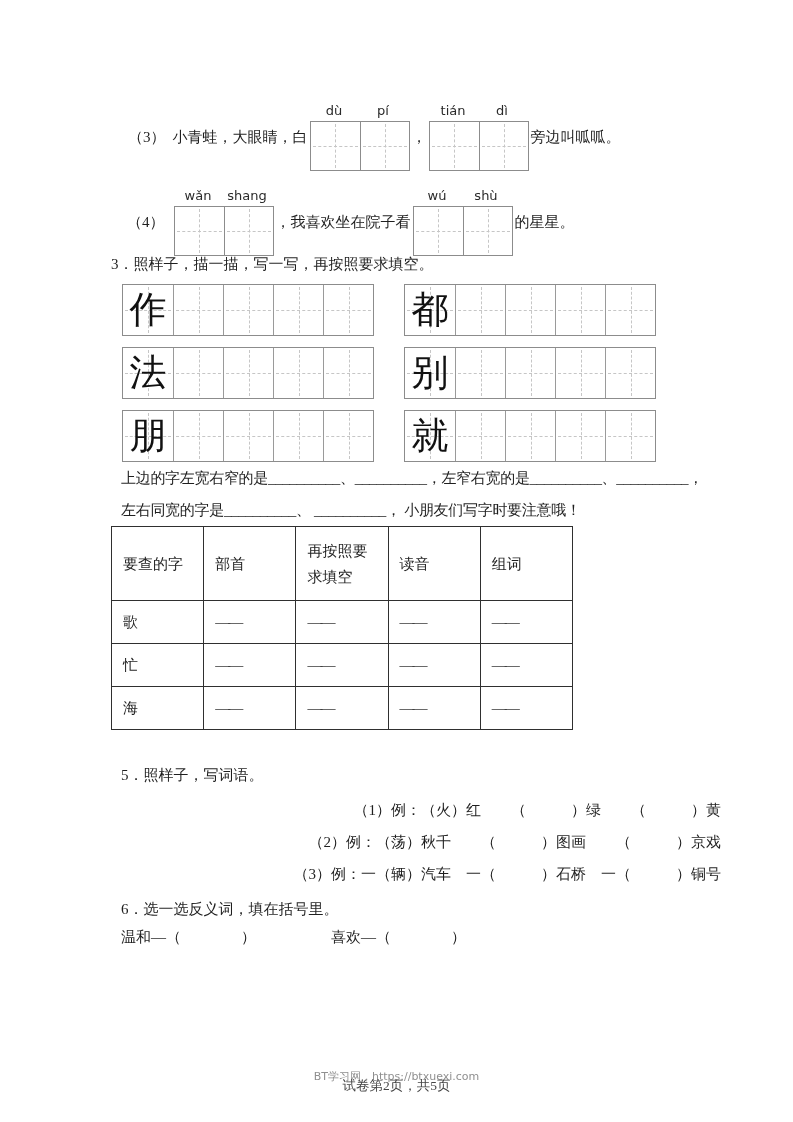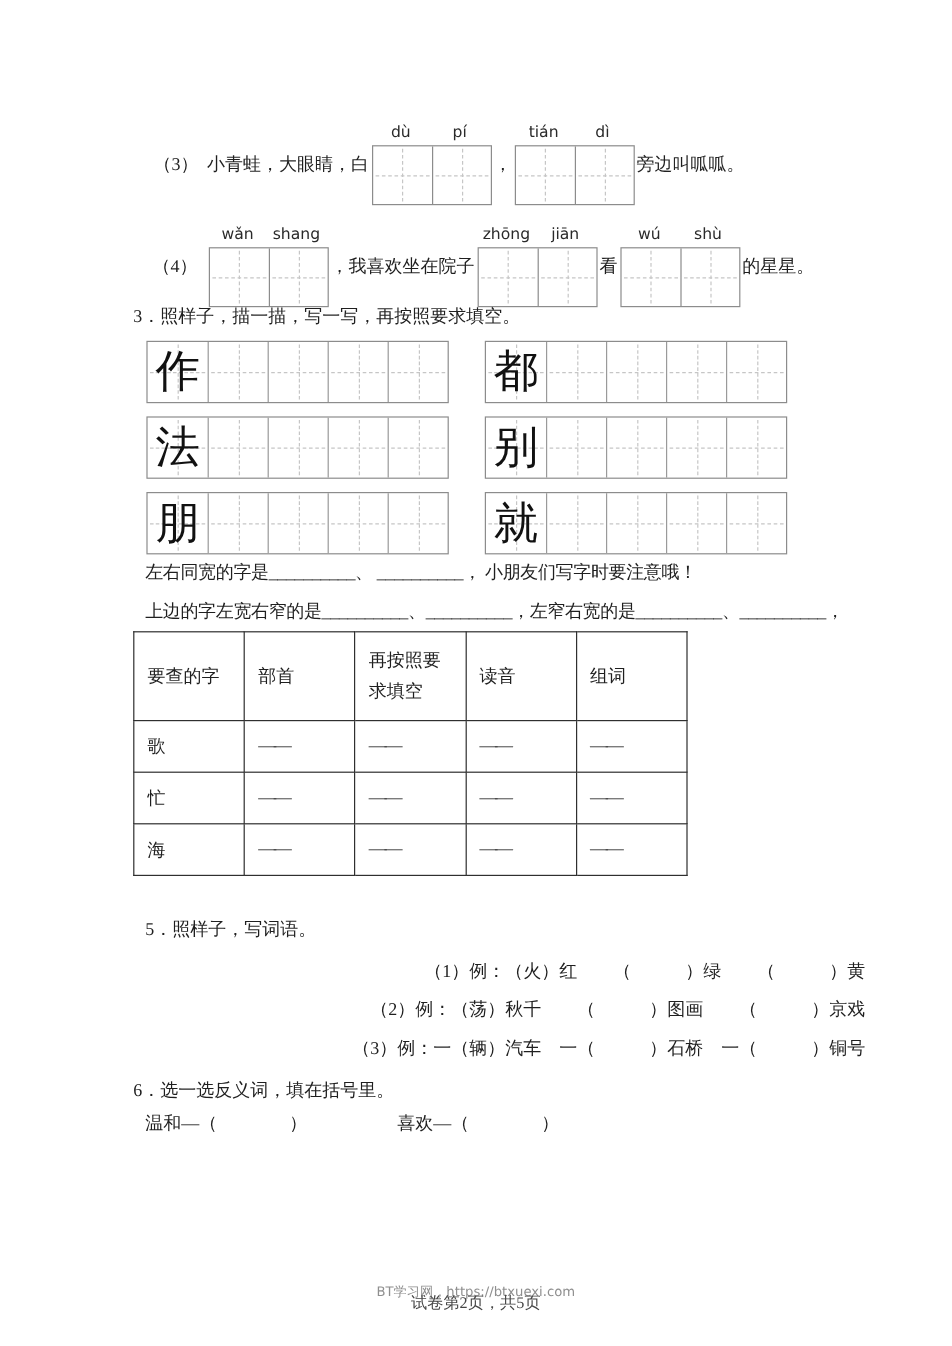--- a/index.html
+++ b/index.html
@@ -28,21 +28,21 @@
   .pg-box { display:flex; border:1px solid #8c8c8c; background:#fff; }
   .pg-cell { width:49px; height:48px; position:relative; }
   .pg-cell + .pg-cell { border-left:1px solid #8c8c8c; }
   .pg-cell::before { content:""; position:absolute; left:50%; top:2px; bottom:2px; border-left:1px dashed #c6c6c6; }
   .pg-cell::after  { content:""; position:absolute; top:50%; left:2px; right:2px; border-top:1px dashed #c6c6c6; }
 
   
   .q3-title { margin-top:0; line-height:17px; }
   .q4-title { margin-top:6px;  margin-left:6px; line-height:26px; }
   .q5-title { margin-top:32px; margin-left:10px; line-height:26px; }
-  .q6-title { margin-top:6px;  line-height:26px; }
+  .q6-title { margin-top:6px;  margin-left:10px; line-height:26px; }
 
   
   .trace-block { margin-top:11px; margin-left:11px; }
   .trace-row { display:flex; }
   .trace-row + .trace-row { margin-top:11px; }
   .tg { display:flex; border:1px solid #8c8c8c; background:#fff; }
   .tg + .tg { margin-left:30px; }
   .tg-cell { width:50px; height:50px; position:relative; }
   .tg-cell + .tg-cell { border-left:1px solid #9a9a9a; }
   .tg-cell::before { content:""; position:absolute; left:50%; top:2px; bottom:2px; border-left:1px dashed #c6c6c6; }
@@ -119,30 +119,20 @@
         <span class="pg-labels">
           <span class="pg-label">wǎn</span>
           <span class="pg-label">shang</span>
         </span>
         <span class="pg-box">
           <span class="pg-cell"></span>
           <span class="pg-cell"></span>
         </span>
       </span>
       <span>，我喜欢坐在院子</span>
-      <span class="pg">
-        <span class="pg-labels">
-          <span class="pg-label">zhōng</span>
-          <span class="pg-label">jiān</span>
-        </span>
-        <span class="pg-box">
-          <span class="pg-cell"></span>
-          <span class="pg-cell"></span>
-        </span>
-      </span>
       <span>看</span>
       <span class="pg">
         <span class="pg-labels">
           <span class="pg-label">wú</span>
           <span class="pg-label">shù</span>
         </span>
         <span class="pg-box">
           <span class="pg-cell"></span>
           <span class="pg-cell"></span>
         </span>
@@ -209,22 +199,22 @@
             </span>
           <span class="tg-cell"></span>
             <span class="tg-cell"></span>
             <span class="tg-cell"></span>
             <span class="tg-cell"></span>
         </span>
       </div>
     </div>
 
     <div class="fill-text">
+      <div>上边的字左宽右窄的是__________、__________，左窄右宽的是__________、__________，</div>
       <div>左右同宽的字是__________、 __________， 小朋友们写字时要注意哦！</div>
-      <div>上边的字左宽右窄的是__________、__________，左窄右宽的是__________、__________，</div>
     </div>
 
 
     <table class="dict">
       <tbody>
           <tr>
         <th>要查的字</th>
         <th>部首</th>
         <th>再按照要求填空</th>
         <th>读音</th>

